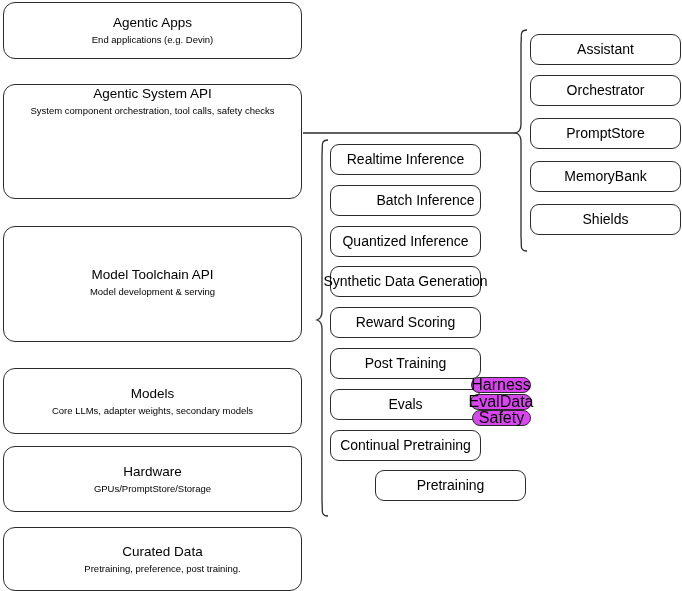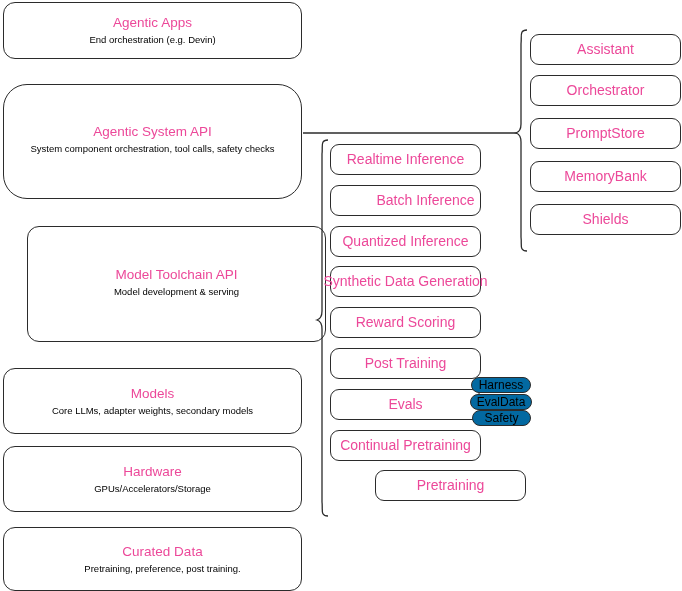--- a/index.html
+++ b/index.html
@@ -28,21 +28,21 @@
     background: #ffffff;
     display: flex;
     flex-direction: column;
     align-items: center;
     justify-content: center;
     text-align: center;
   }
   .box .title {
     font-size: 13.5px;
     line-height: 17px;
-    color: #ec4899;
+    color: #000000;
     white-space: nowrap;
   }
   .box .subtitle {
     font-size: 9.5px;
     line-height: 14px;
     color: #000;
     margin-top: 2px;
     white-space: nowrap;
   }
 
@@ -70,26 +70,26 @@
     left: 530px;
     width: 151px;
   }
 
   
   .badge {
     position: absolute;
     box-sizing: border-box;
     border: 1.3px solid #2b2b2b;
     border-radius: 11px;
-    background: #0369a1;
+    background: #d946ef;
     height: 16px;
     display: flex;
     align-items: center;
     justify-content: center;
-    font-size: 12px;
+    font-size: 16px;
     line-height: 14px;
     white-space: nowrap;
     z-index: 6;
   }
 
   
   .svg-layer {
     position: absolute;
     left: 0;
     top: 0;
@@ -125,41 +125,41 @@
              C 320 140, 323 146, 322 154
              L 322 311
              C 322 317, 320 319, 317 320
              C 320 321, 322 323, 322 329
              L 322 502
              C 323 510, 320 516, 328 516"></path>
   </svg>
 
   <div class="box left-box" style="top:2px; height:57px;">
     <div class="title">Agentic Apps</div>
-    <div class="subtitle">End orchestration (e.g. Devin)</div>
-  </div>
-
-  <div class="box left-box" style="top:84px; height:115px; justify-content:flex-start; padding-top:38px;border-radius:24px;">
+    <div class="subtitle">End applications (e.g. Devin)</div>
+  </div>
+
+  <div class="box left-box" style="top:84px; height:115px; justify-content:flex-start; ">
     <div class="title">Agentic System API</div>
     <div class="subtitle">System component orchestration, tool calls, safety checks</div>
   </div>
 
-  <div class="box left-box" style="top:226px; height:116px; justify-content:flex-start; padding-top:39px;margin-left:24px;">
+  <div class="box left-box" style="top:226px; height:116px; justify-content:flex-start; padding-top:39px;">
     <div class="title">Model Toolchain API</div>
     <div class="subtitle">Model development &amp; serving</div>
   </div>
 
   <div class="box left-box" style="top:368px; height:66px;">
     <div class="title">Models</div>
     <div class="subtitle">Core LLMs, adapter weights, secondary models</div>
   </div>
 
   <div class="box left-box" style="top:446px; height:66px;">
     <div class="title">Hardware</div>
-    <div class="subtitle">GPUs/Accelerators/Storage</div>
+    <div class="subtitle">GPUs/PromptStore/Storage</div>
   </div>
 
   <div class="box left-box" style="top:527px; height:64px;padding-left:20px;">
     <div class="title">Curated Data</div>
     <div class="subtitle">Pretraining, preference, post training.</div>
   </div>
 
   <div class="box pill-box mid-box" style="top:144px;">
     <div class="title">Realtime Inference</div>
   </div>

